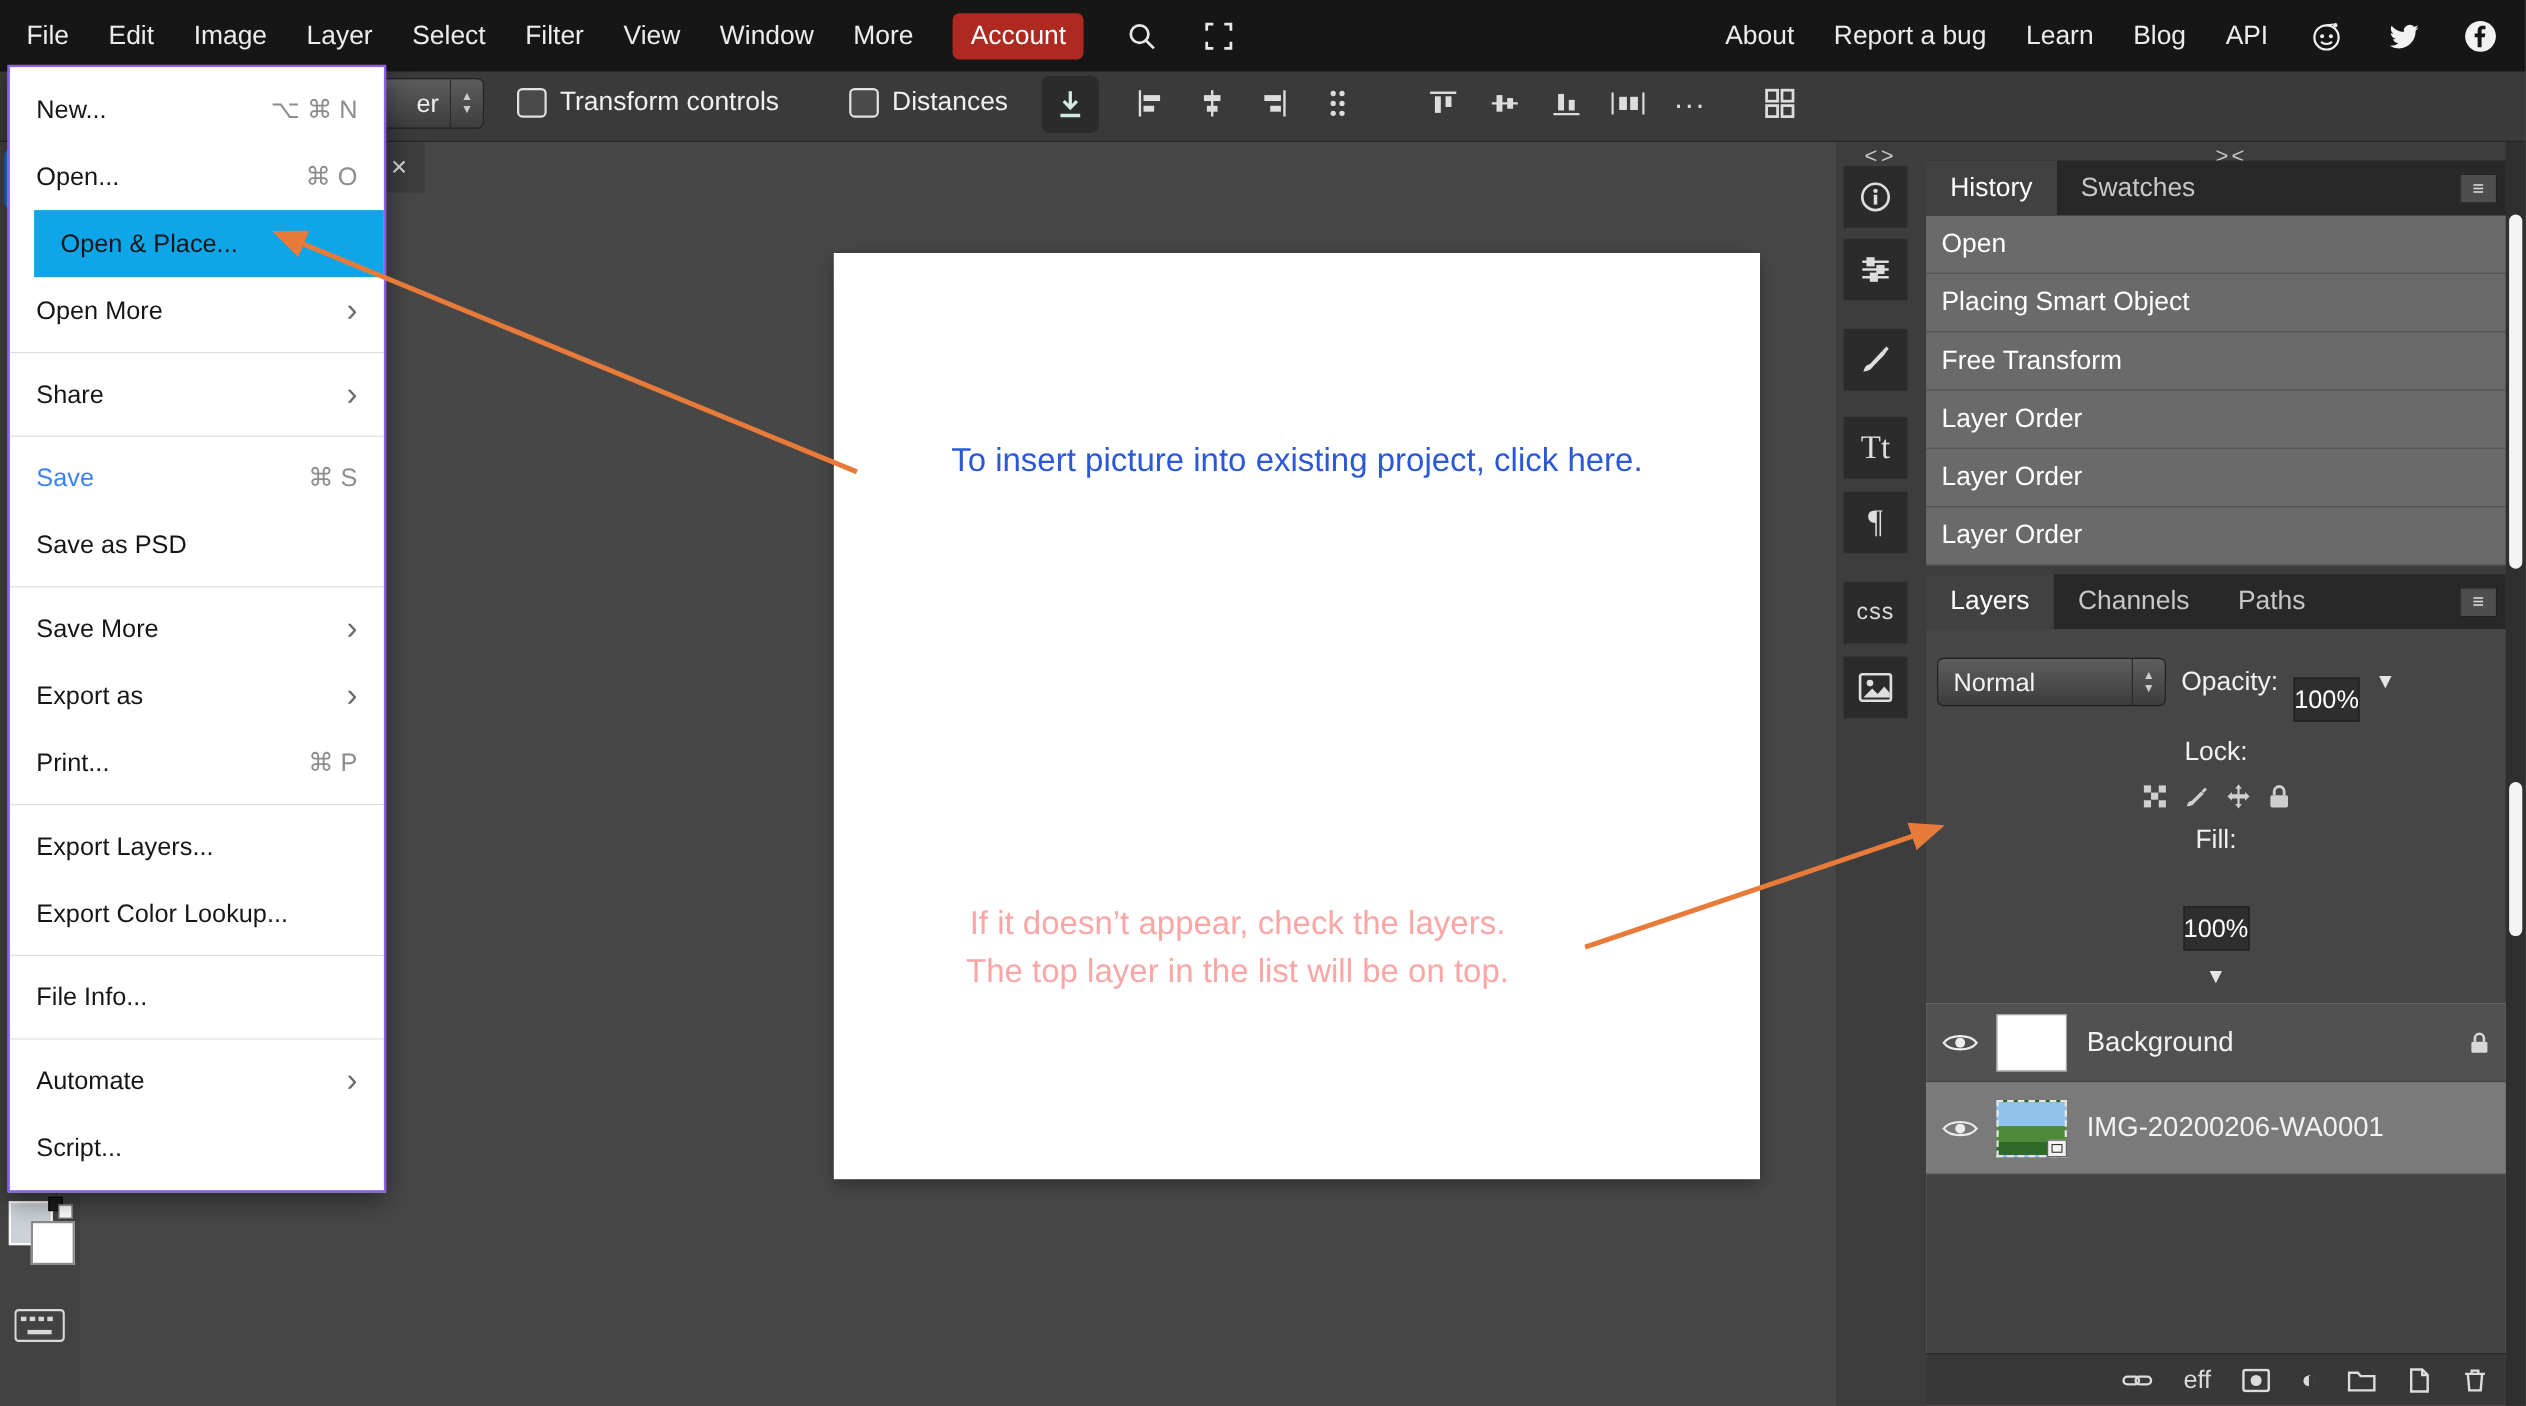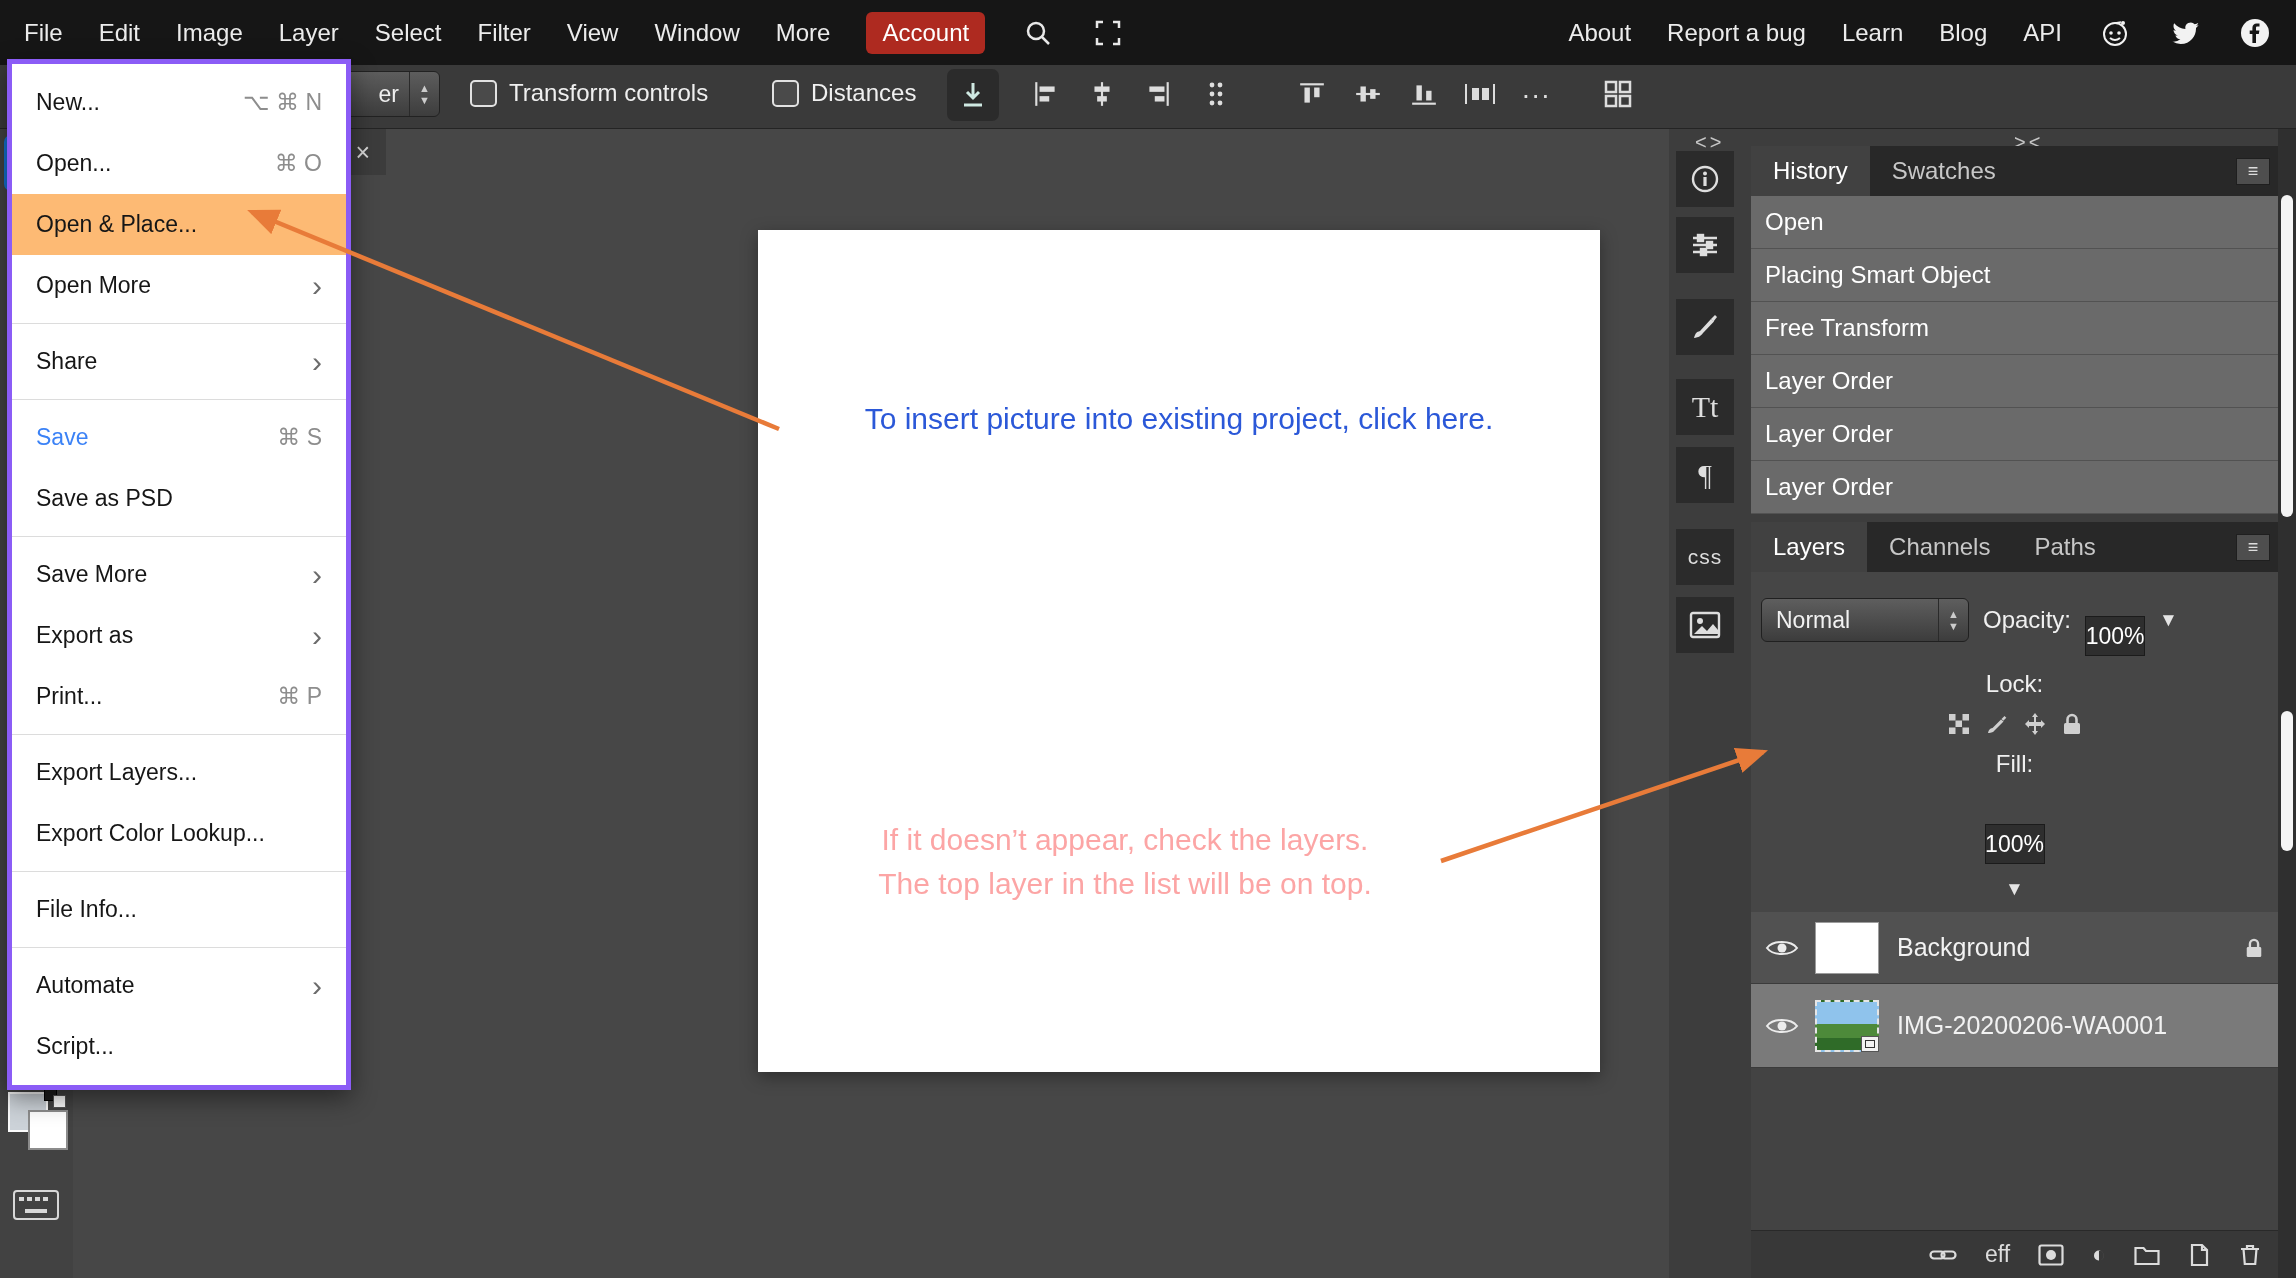--- a/index.html
+++ b/index.html
@@ -61,29 +61,29 @@
   .fg-sq { position:absolute; top:4px; left:0; width:40px; height:40px; background:#ccd2d8; border:2px solid #fbfbfb; }
   .bg-sq { position:absolute; bottom:0; right:0; width:40px; height:40px; background:#ffffff; border:2px solid #8c8c8c; }
   .mini-pair { position:absolute; top:0; right:2px; width:22px; height:20px; }
   .mini-black { position:absolute; top:0; left:0; width:13px; height:13px; background:#1c1c1c; border:1px solid #000; }
   .mini-white { position:absolute; bottom:0; right:0; width:13px; height:13px; background:#fff; border:1px solid #555; }
   .kbd-wrap { position:absolute; bottom:58px; left:13px; }
 
   
   .file-menu {
     position:absolute; top:59px; left:7px; width:344px;
-    background:#ffffff; border:5px solid #8b5cf6;
+    background:#ffffff; border:2px solid #8b5cf6;
     box-shadow:0 8px 24px rgba(0,0,0,.45);
     z-index:40; padding:8px 0; color:#161616; font-size:23px;
   }
   .menu-item { height:61px; display:flex; align-items:center; padding:0 24px; }
   .menu-item .mi-label { flex:1; white-space:nowrap; }
   .mi-shortcut { color:#8d8d8d; margin-left:12px; white-space:nowrap; }
   .mi-sub { color:#6c6c6c; font-size:30px; line-height:1; }
-  .menu-item.highlight { background:#fdba74; }
+  .menu-item.highlight { background:#0ea5e9;margin-left:22px; }
   .menu-item.disabled .mi-label { color:#3b82f6; }
   .menu-sep { height:1px; background:#dcdcdc; margin:7px 0; }
 
   
   .canvas {
     position:absolute; left:758px; top:230px; width:842px; height:842px;
     background:#ffffff; box-shadow:0 5px 16px rgba(0,0,0,.35); z-index:1;
   }
   .note1 { position:absolute; left:758px; top:402px; width:842px; text-align:center;
            color:#2b58d8; font-size:30px; z-index:2; }

